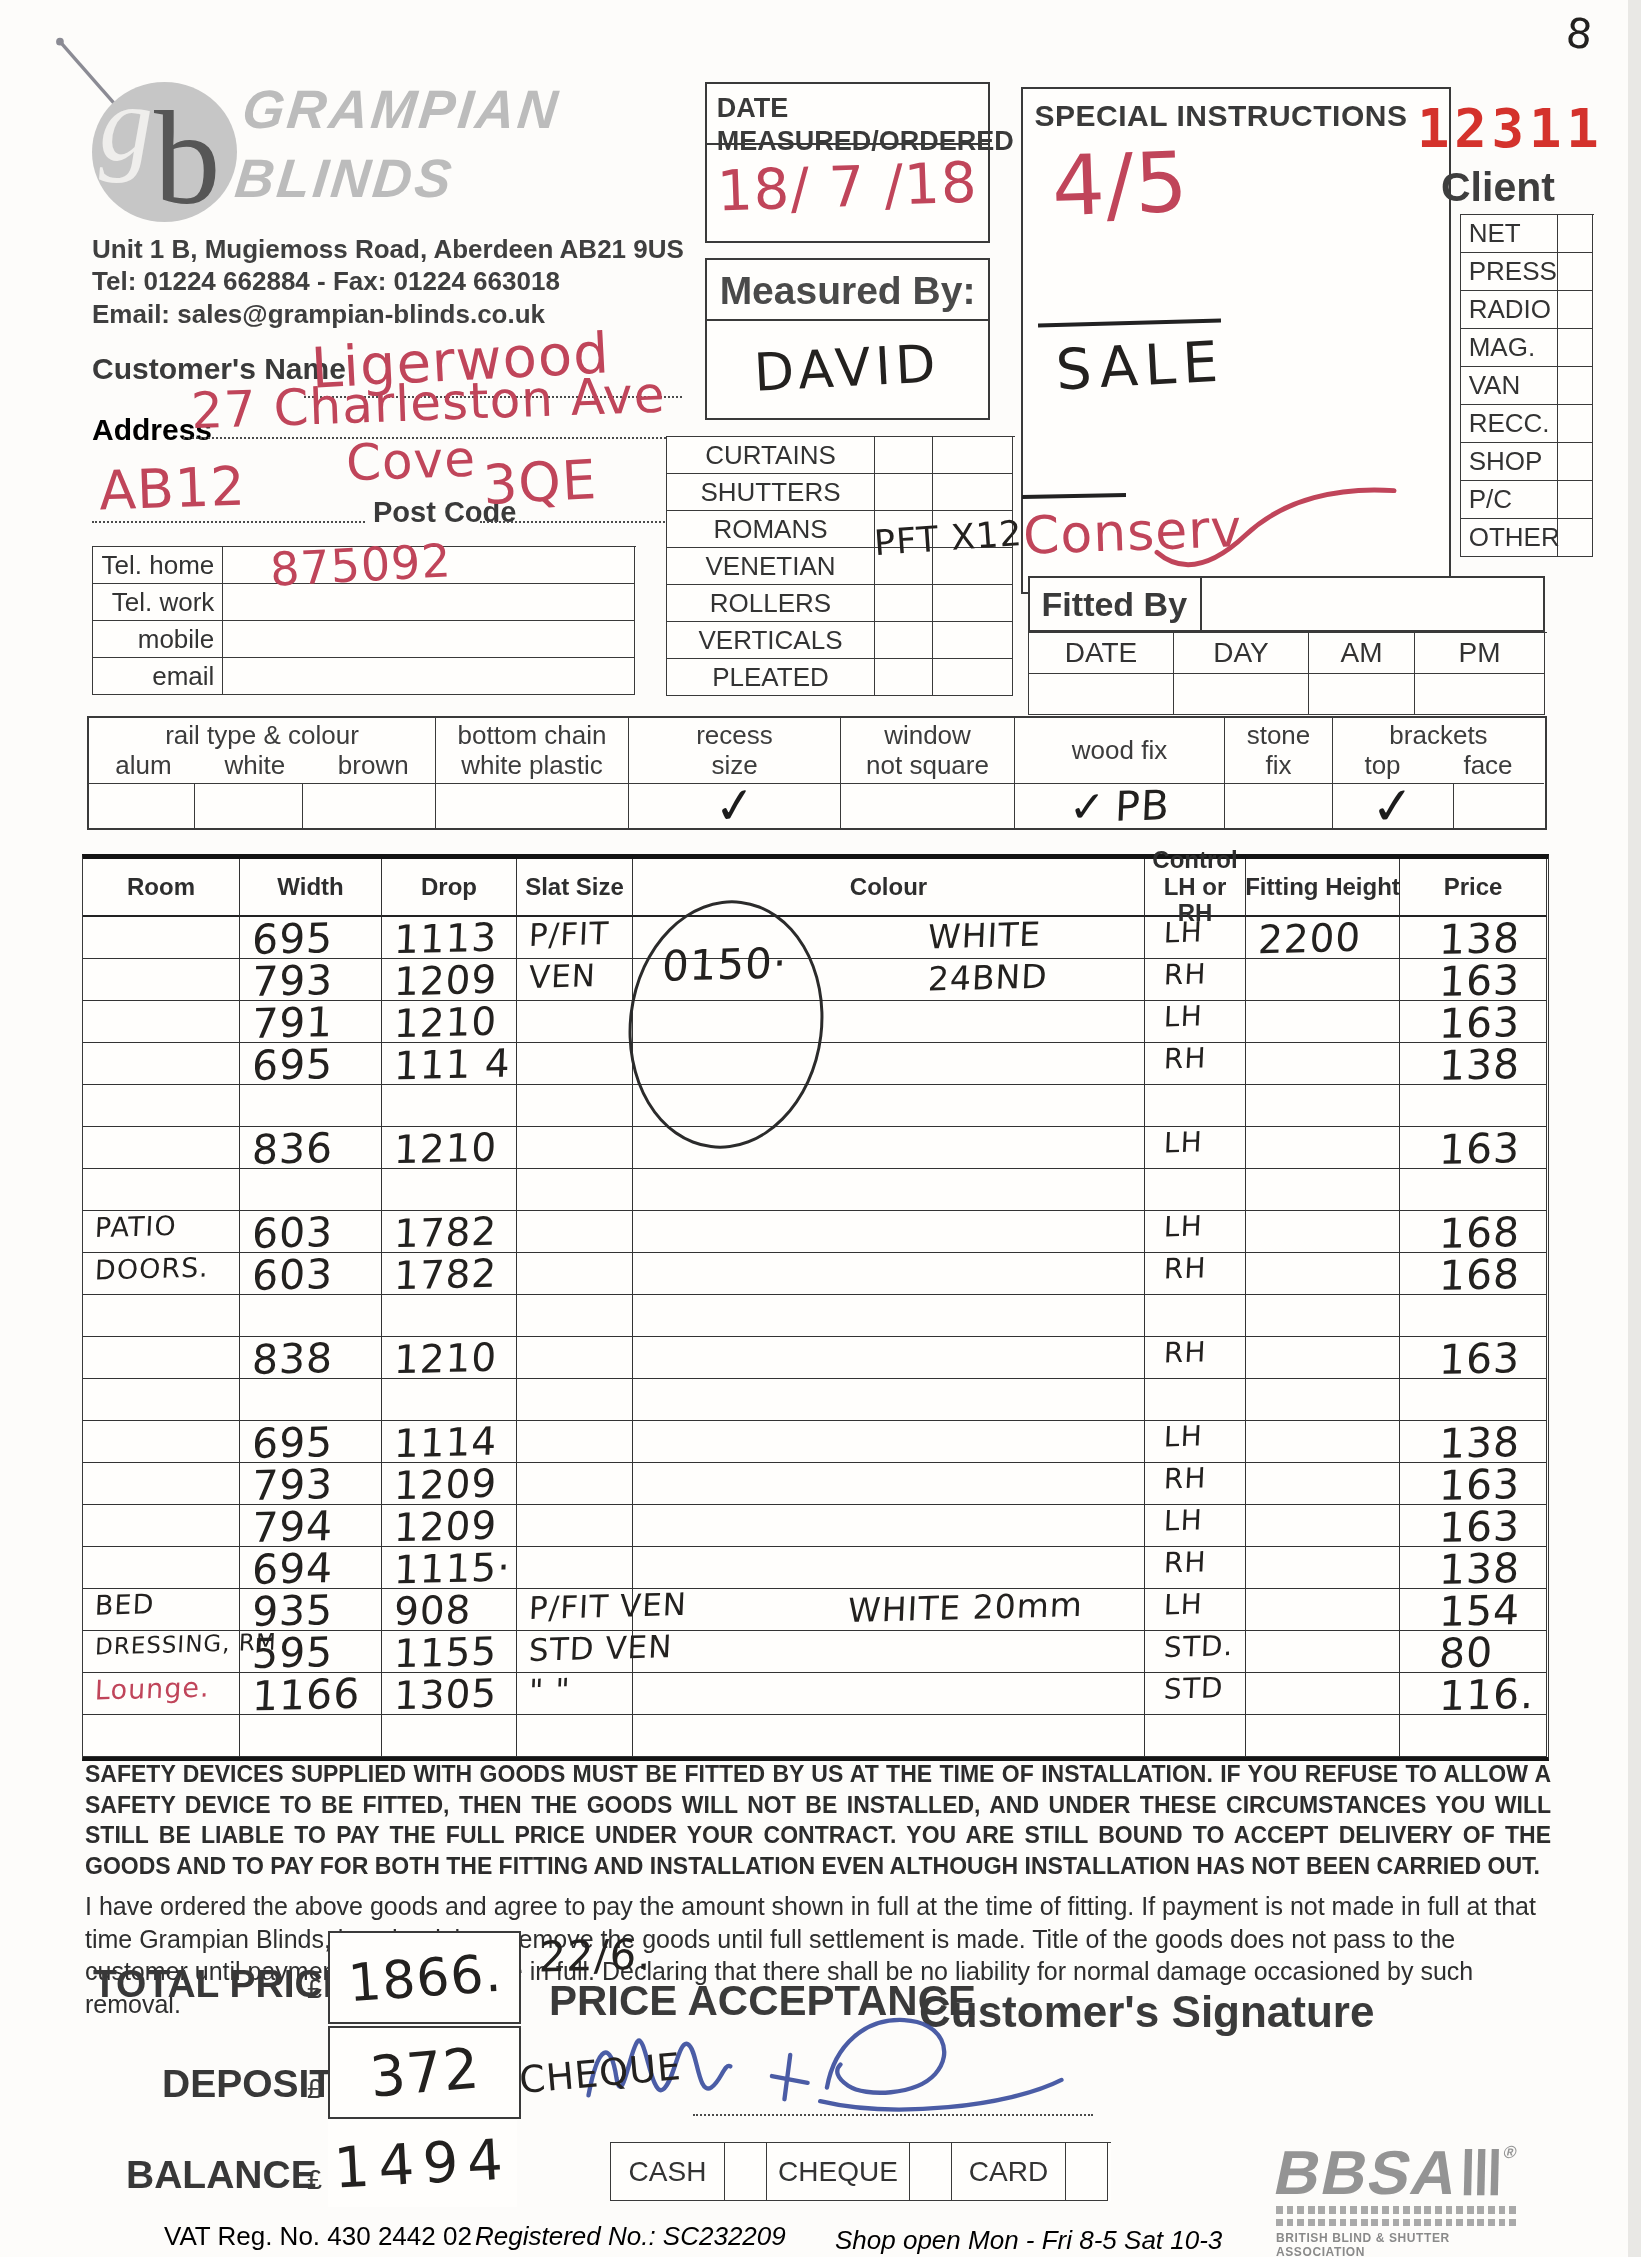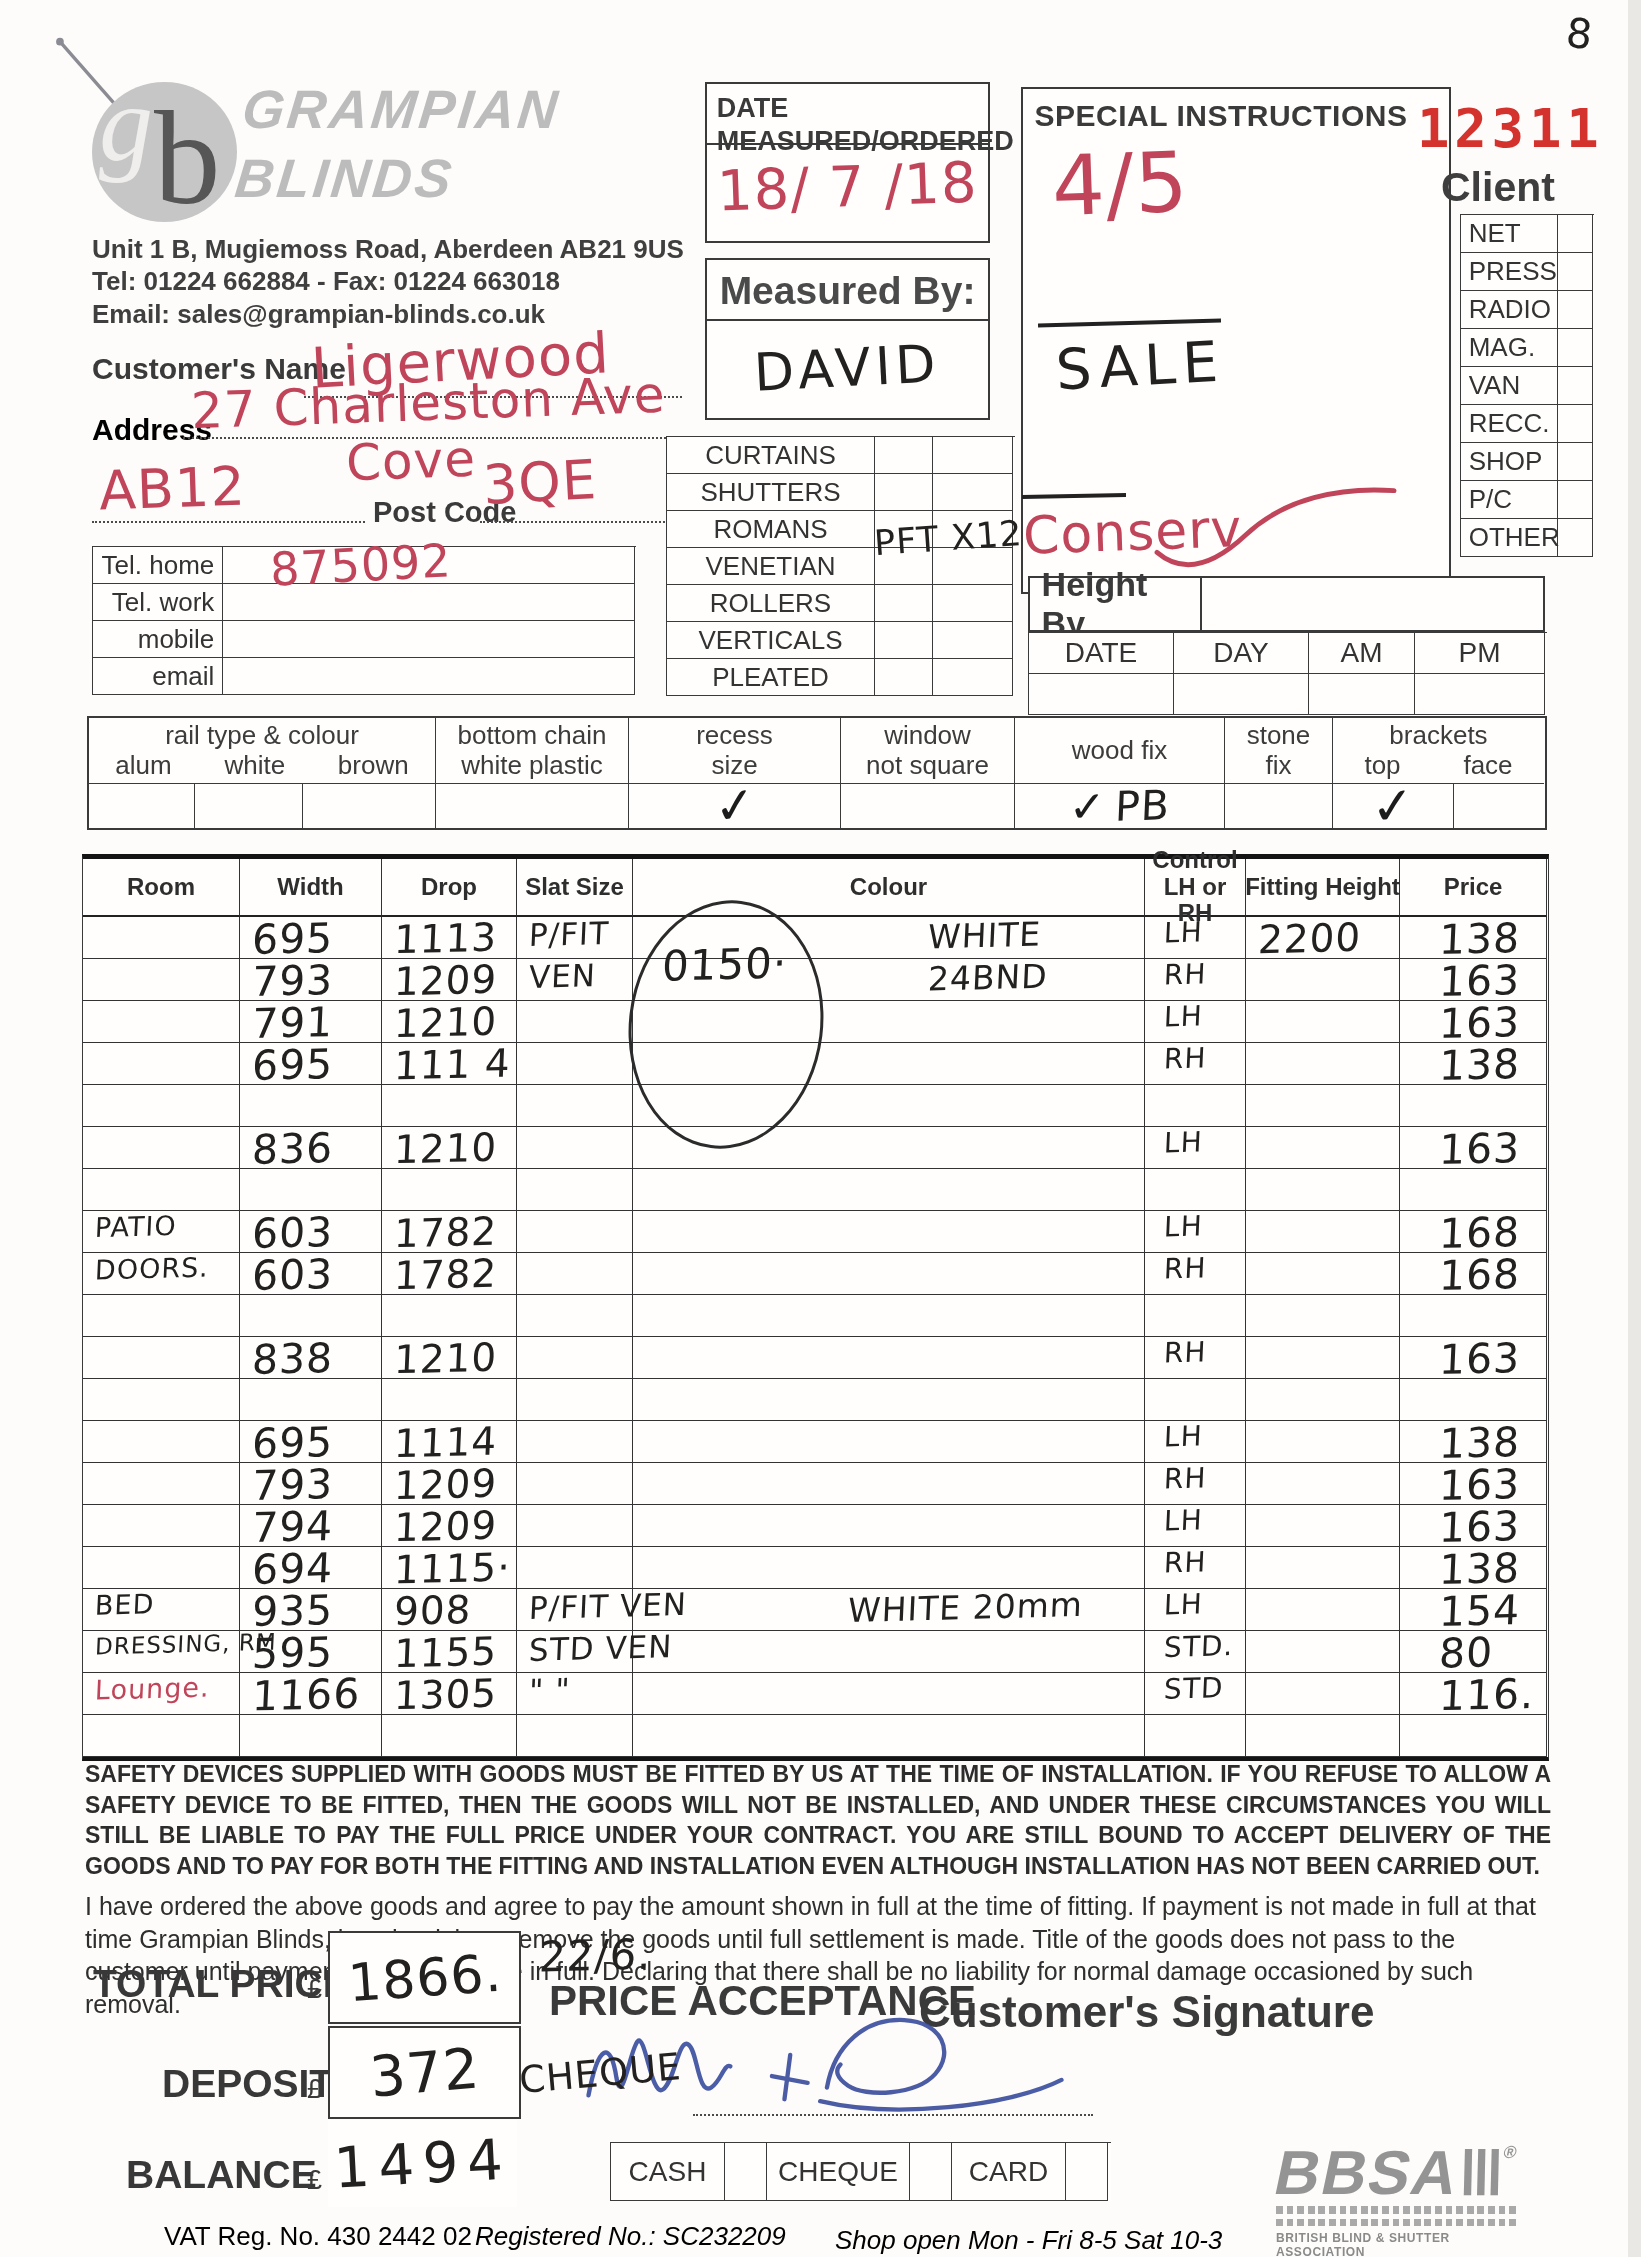--- a/index.html
+++ b/index.html
@@ -181,21 +181,21 @@
       <div class="cell"></div>
       <div class="cell">SHOP</div>
       <div class="cell"></div>
       <div class="cell">P/C</div>
       <div class="cell"></div>
       <div class="cell">OTHER</div>
       <div class="cell"></div>
     </div>
 
   <div class="abs frame fitted-box">
-    <div class="fitted-lbl">Height By</div>
+    <div class="fitted-lbl">Fitted By</div>
     <div style="flex:1;"></div>
   </div>
   <div id="fitted-grid" class="abs grid boxed" style="left:1028px;top:632px;width:518px;grid-template-columns:145px 135px 106px 130px;grid-auto-rows:41px;">
       <div class="cell" style="justify-content: center; font-size: 28px;">DATE</div>
       <div class="cell" style="justify-content: center; font-size: 28px;">DAY</div>
       <div class="cell" style="justify-content: center; font-size: 28px;">AM</div>
       <div class="cell" style="justify-content: center; font-size: 28px;">PM</div>
       <div class="cell"></div>
       <div class="cell"></div>
       <div class="cell"></div>

